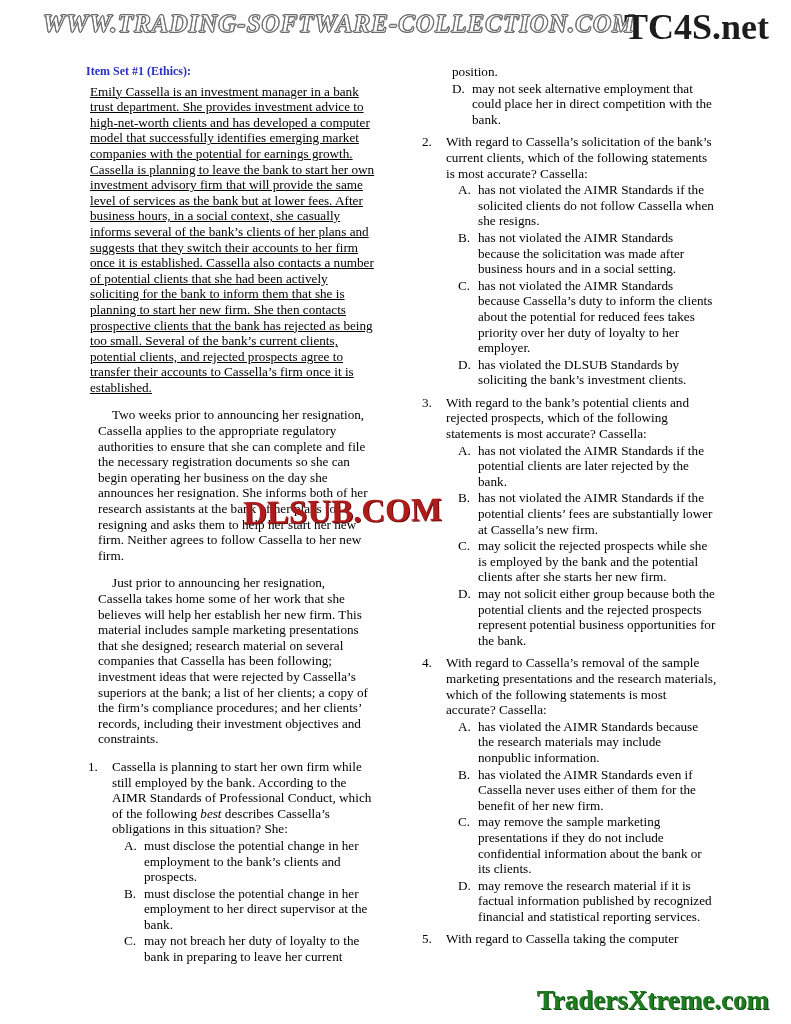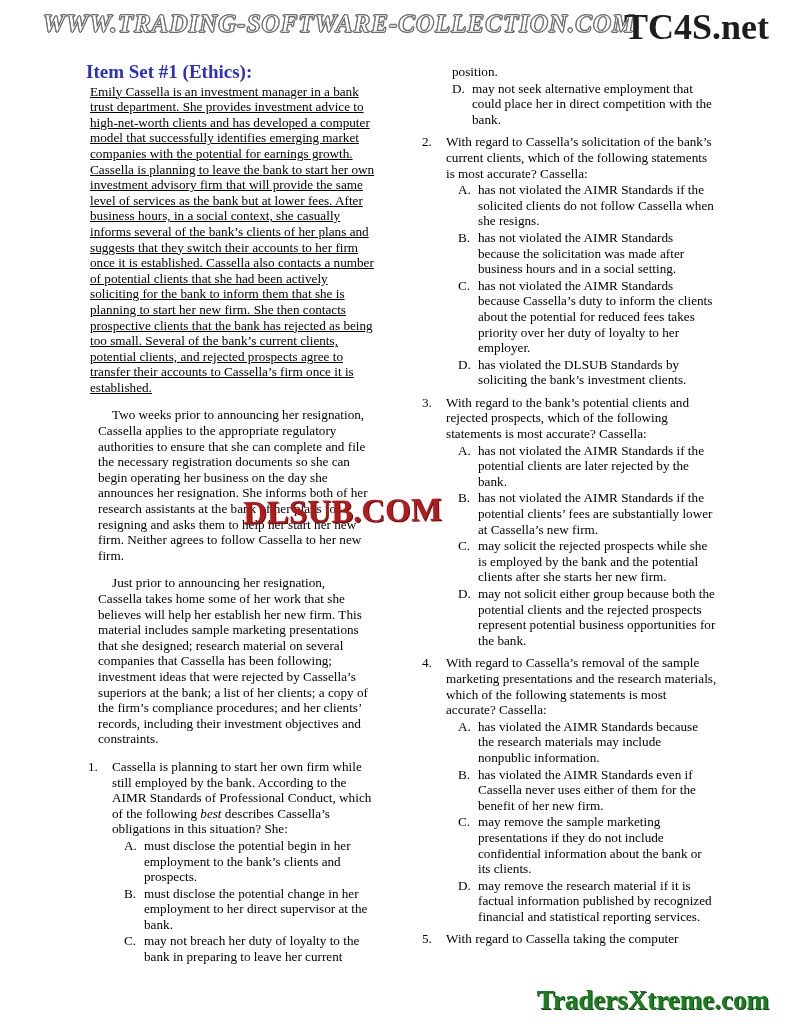--- a/index.html
+++ b/index.html
@@ -88,21 +88,21 @@
     font-size: 13.2px;
     line-height: 15.6px;
     text-align: left;
   }
   .col-left  { left: 86px; }
   .col-right { left: 420px; }
 
   .heading {
     color: #2b31c0;
     font-weight: bold;
-    font-size: 19px;
+    font-size: 12px;
     margin: 0 0 2px 0;
   }
 
   p.para {
     margin: 4px;
     text-indent: 0;
     text-decoration: underline;
   }
   p.para-indent {
     margin: 12px;
@@ -159,21 +159,21 @@
     <p class="para-indent">Just prior to announcing her resignation, Cassella takes home some of her work that she believes will help her establish her new firm. This material includes sample marketing presentations that she designed; research material on several companies that Cassella has been following; investment ideas that were rejected by Cassella’s superiors at the bank; a list of her clients; a copy of the firm’s compliance procedures; and her clients’ records, including their investment objectives and constraints.</p>
 
     <div class="qlist">
       <div class="q">
         <div class="q-num">1.</div>
         <div class="q-body">
           <span>Cassella is planning to start her own firm while still employed by the bank. According to the AIMR Standards of Professional Conduct, which of the following </span><em>best</em><span> describes Cassella’s obligations in this situation? She:</span>
           <div class="choices">
             <div class="choice">
               <div class="choice-letter">A.</div>
-              <div class="choice-text">must disclose the potential begin in her employment to the bank’s clients and prospects.</div>
+              <div class="choice-text">must disclose the potential change in her employment to the bank’s clients and prospects.</div>
             </div>
             <div class="choice">
               <div class="choice-letter">B.</div>
               <div class="choice-text">must disclose the potential change in her employment to her direct supervisor at the bank.</div>
             </div>
             <div class="choice">
               <div class="choice-letter">C.</div>
               <div class="choice-text">may not breach her duty of loyalty to the bank in preparing to leave her current</div>
             </div>
           </div>

